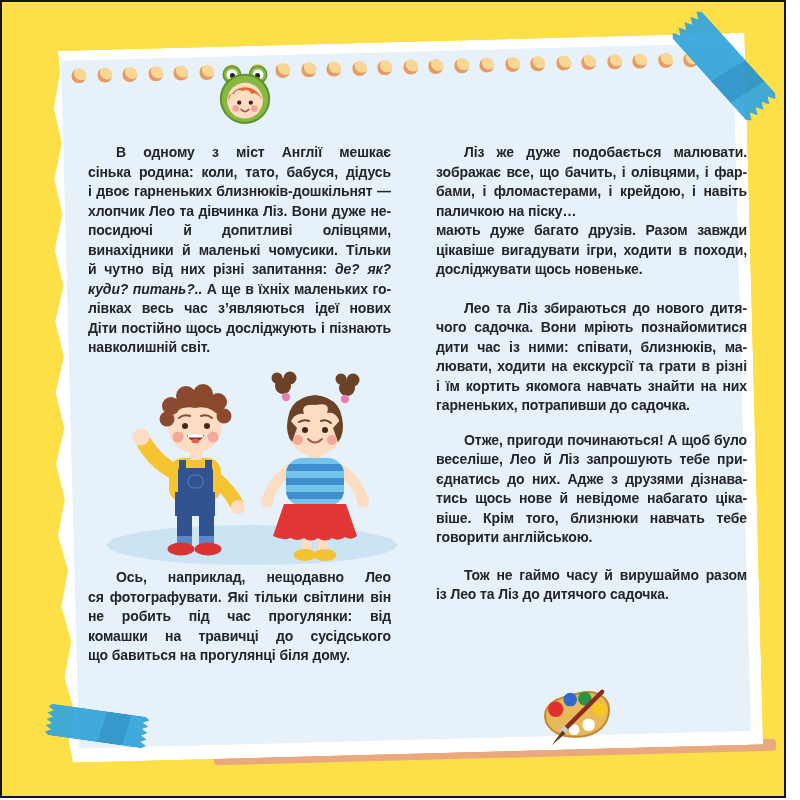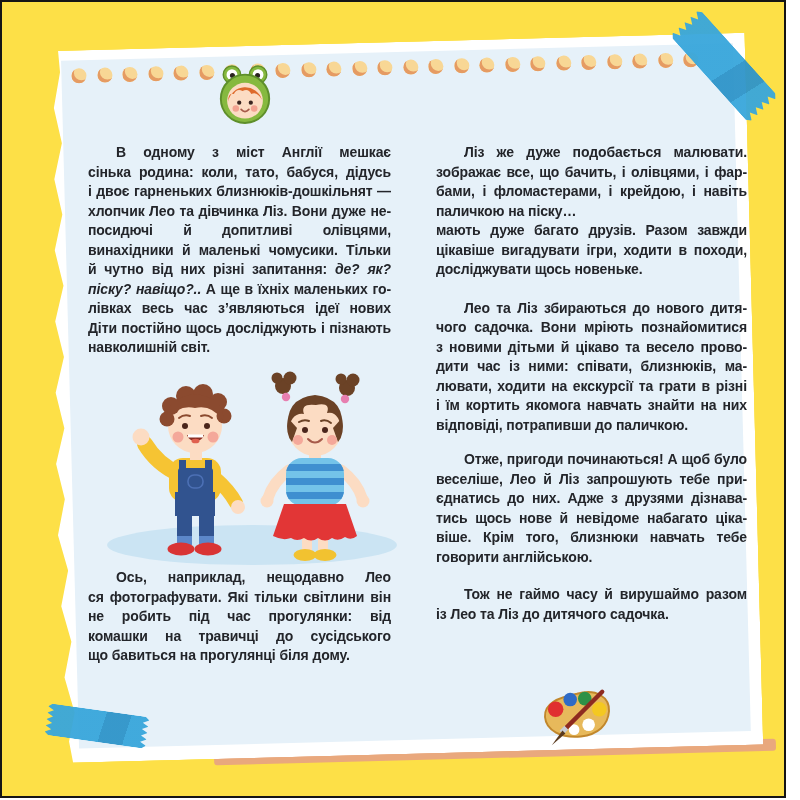--- a/index.html
+++ b/index.html
@@ -205,21 +205,21 @@
 
   <div id="col-left-top" class="col">
       <div class="para">
         <div class="pline first">В одному з міст Англії мешкає звичайні-</div>
         <div class="pline">сінька родина: коли, тато, бабуся, дідусь</div>
         <div class="pline">і двоє гарненьких близнюків-дошкільнят —</div>
         <div class="pline">хлопчик Лео та дівчинка Ліз. Вони дуже не-</div>
         <div class="pline">посидючі й допитливі олівцями, невгамовні</div>
         <div class="pline">винахідники й маленькі чомусики. Тільки</div>
         <div class="pline">й чутно від них різні запитання: <i>де? як? коли?</i></div>
-        <div class="pline"><i>піску? навіщо?..</i> А ще в їхніх маленьких го-</div>
+        <div class="pline"><i>куди? питань?..</i> А ще в їхніх маленьких го-</div>
         <div class="pline">лівках весь час з’являються ідеї нових ігор.</div>
         <div class="pline">Діти постійно щось досліджують і пізнають</div>
         <div class="pline last">навколишній світ.</div>
       </div>
     </div>
   <div id="col-left-bottom" class="col">
       <div class="para">
         <div class="pline first">Ось, наприклад, нещодавно Лео навчив-</div>
         <div class="pline">ся фотографувати. Які тільки світлини він</div>
         <div class="pline">не робить під час прогулянки: від маленької</div>
@@ -235,25 +235,24 @@
         <div class="pline last">паличкою на піску…</div>
       </div>
       <div class="para">
         <div class="pline">мають дуже багато друзів. Разом завжди</div>
         <div class="pline">цікавіше вигадувати ігри, ходити в походи,</div>
         <div class="pline last">досліджувати щось новеньке.</div>
       </div>
       <div class="para">
         <div class="pline first">Лео та Ліз збираються до нового дитя-</div>
         <div class="pline">чого садочка. Вони мріють познайомитися</div>
-        <div class="pline">з новими дітьми й цікаво та весело прово-</div>
         <div class="pline">дити час із ними: співати, близнюків, ма-</div>
         <div class="pline">лювати, ходити на екскурсії та грати в різні</div>
         <div class="pline">і їм кортить якомога навчать знайти на них</div>
-        <div class="pline last">відповіді, потрапивши до паличкою.</div>
+        <div class="pline last">гарненьких, потрапивши до садочка.</div>
       </div>
       <div class="para">
         <div class="pline first">Отже, пригоди починаються! А щоб було</div>
         <div class="pline">веселіше, Лео й Ліз запрошують тебе при-</div>
         <div class="pline">єднатись до них. Адже з друзями дізнава-</div>
         <div class="pline">тись щось нове й невідоме набагато ціка-</div>
         <div class="pline">віше. Крім того, близнюки навчать тебе</div>
         <div class="pline last">говорити англійською.</div>
       </div>
       <div class="para">

